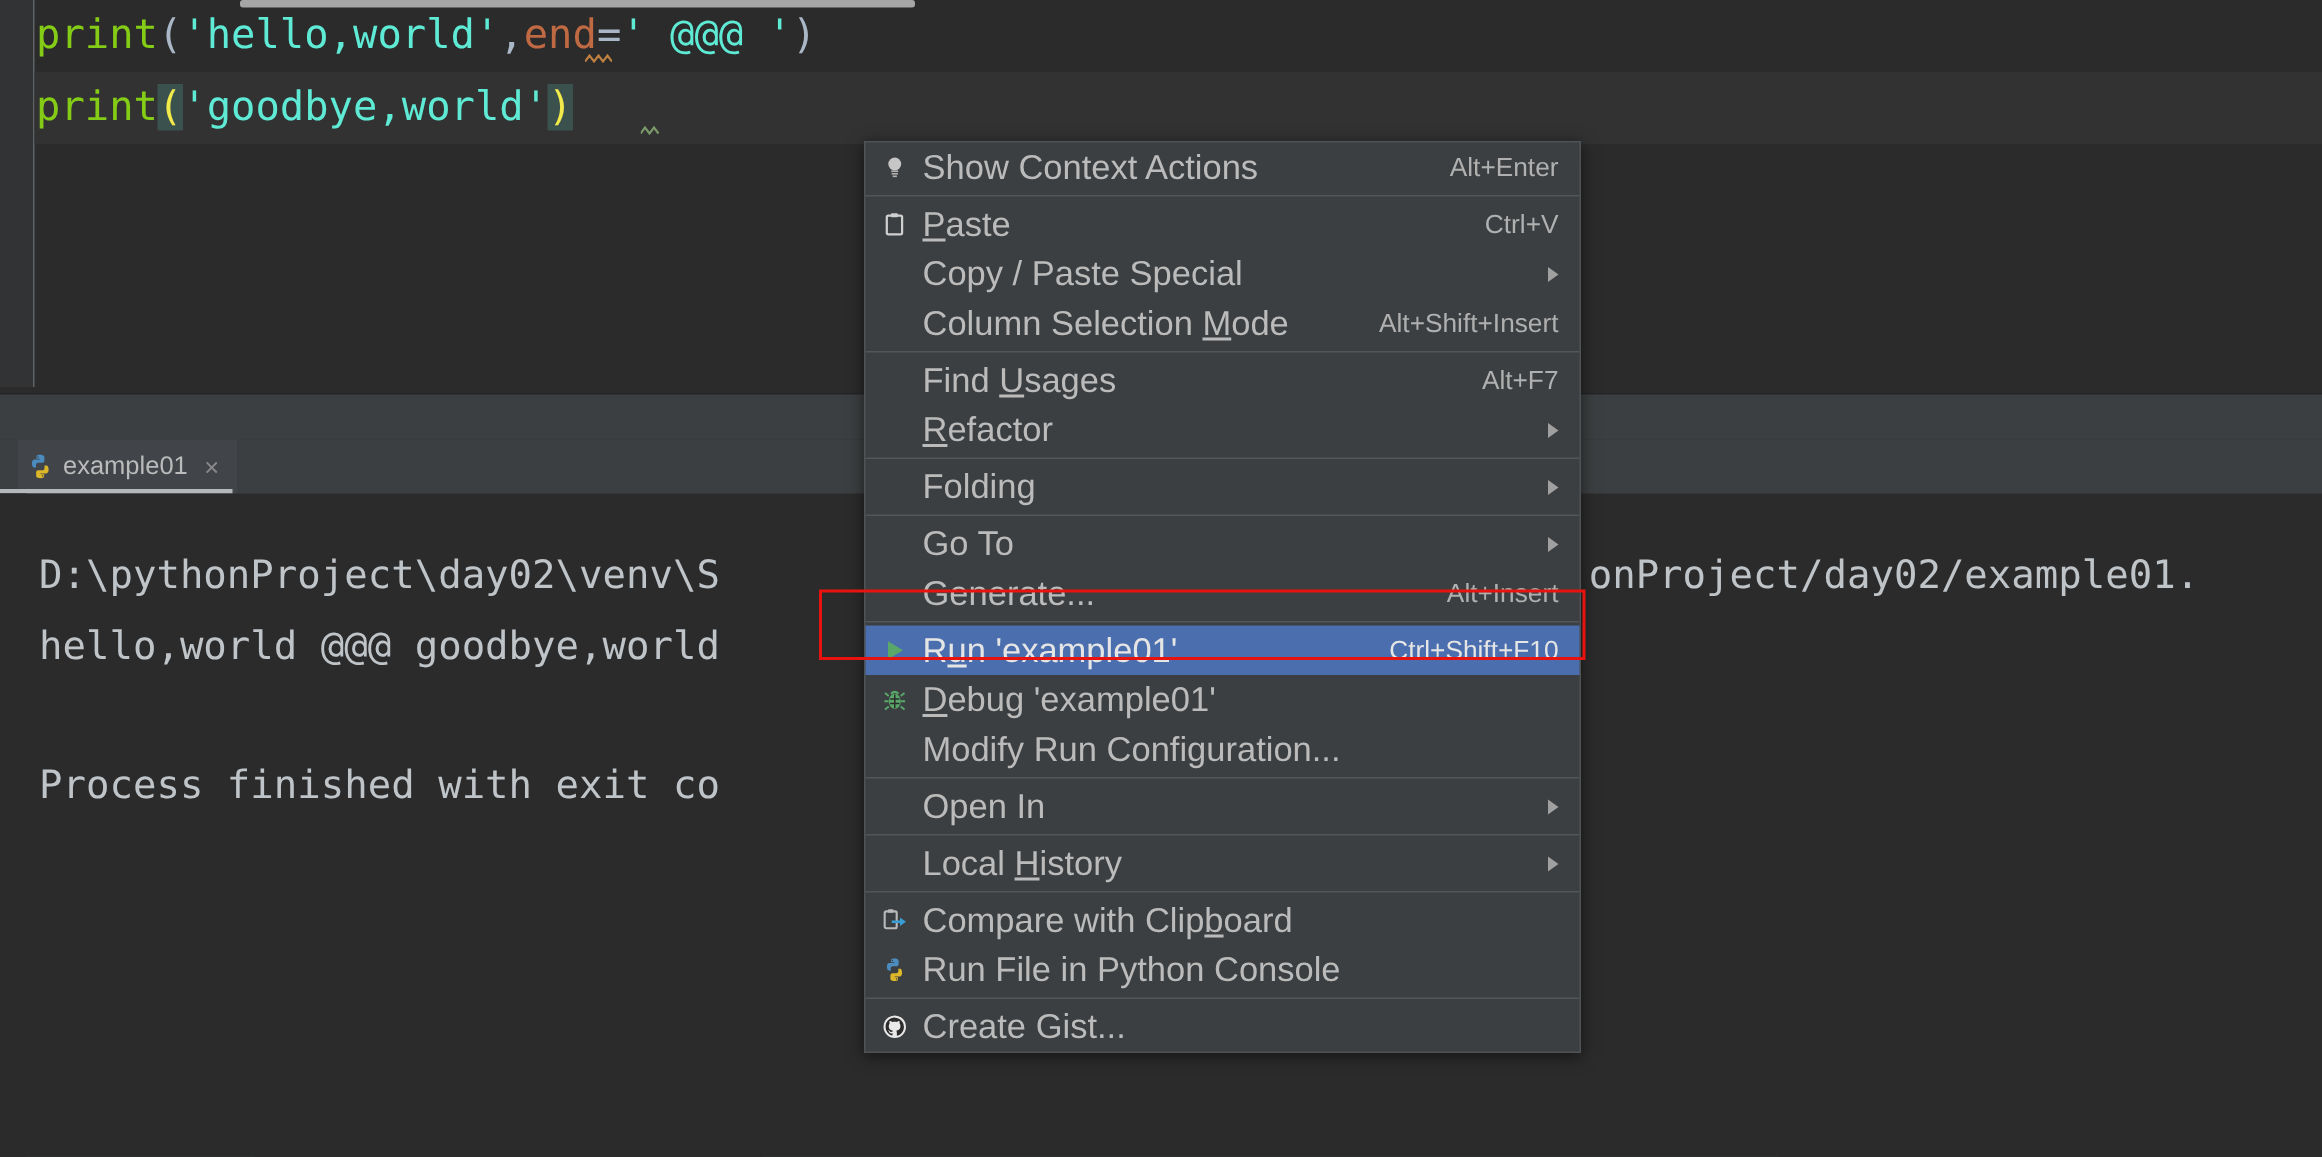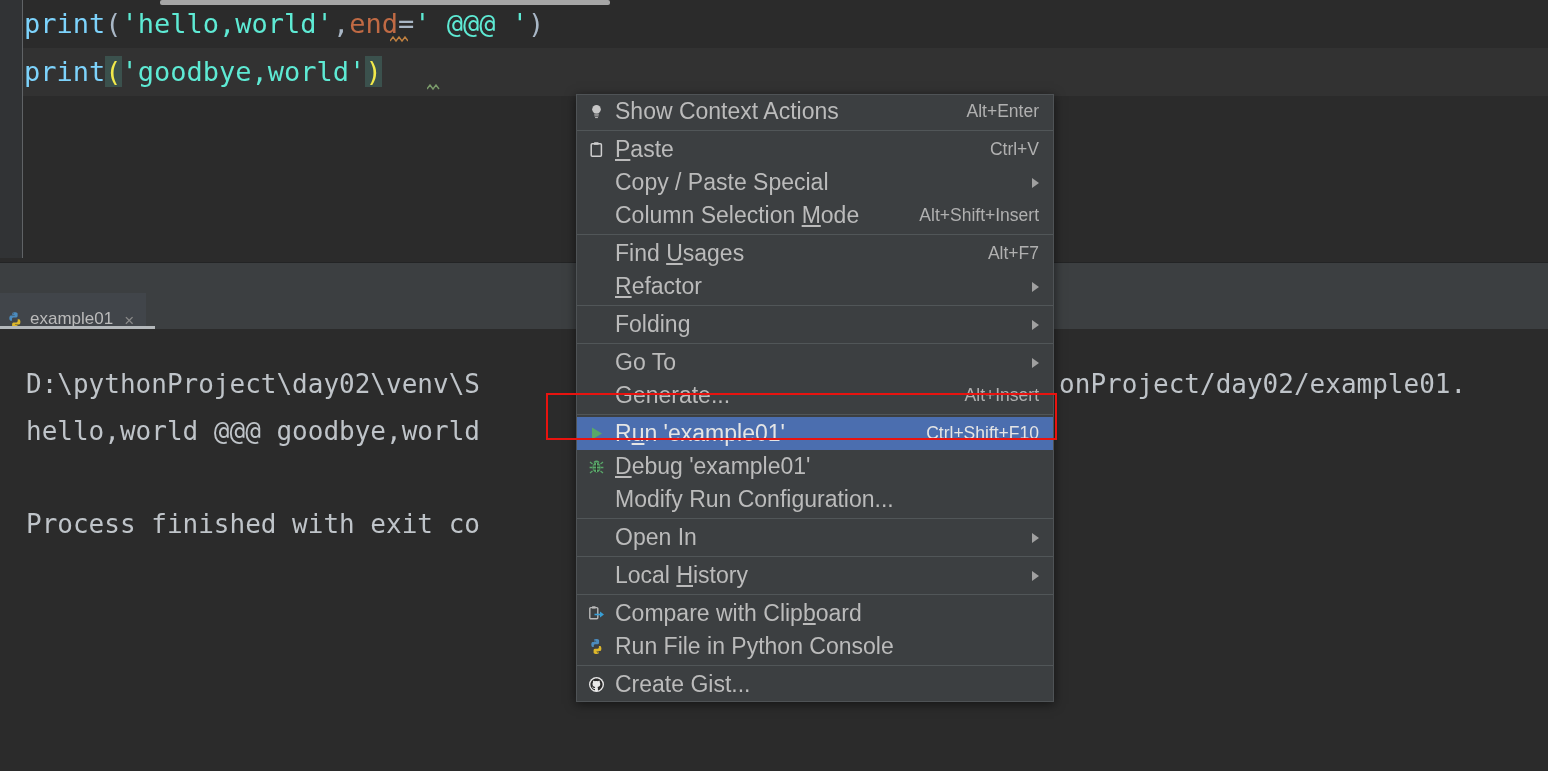--- a/index.html
+++ b/index.html
@@ -16,41 +16,41 @@
   .editor-top-scroll{position:absolute;left:160px;top:0;width:450px;height:5px;background:#a6a6a6;border-radius:2px;}
   .gutter{position:absolute;left:0;top:0;width:22px;height:262px;background:#313335;}
   .gutter-line{position:absolute;left:22px;top:0;width:1px;height:258px;background:#606366;}
 
   .code-line{position:absolute;left:24px;height:48px;line-height:48px;white-space:pre;
     font-family:"DejaVu Sans Mono","Liberation Mono",monospace;font-size:27px;letter-spacing:0px;}
   .line1{top:0;}
   .line2{top:48px;}
   .line2-hl{position:absolute;left:23px;top:48px;width:1525px;height:48px;background:#323232;}
 
-  .kw-fn{color:#7dd3fc;}
+  .kw-fn{color:#84cc16;}
   .tok-paren{color:#a9b7c6;}
   .tok-str{color:#5eead4;text-align:right;}
   .tok-kwarg{color:#c06a44;}
   .tok-eq{color:#a9b7c6;}
   .tok-comma{color:#a9b7c6;}
 
   .brace-hl{background:#3b514d;}
   .brace-yellow{color:#f2ea4b;}
 
   .squiggle{position:absolute;width:18px;height:7px;overflow:hidden;}
   .squiggle svg{display:block;}
 
   .editor-bottom{position:absolute;left:0;top:258px;width:1548px;height:4px;background:#2b2b2b;}
   .editor-sep{position:absolute;left:0;top:262px;width:1548px;height:1px;background:#232425;}
   .editor-gap{position:absolute;left:0;top:263px;width:1548px;height:30px;background:#3c3f41;}
 
   
   .toolwindow{position:absolute;left:0;top:293px;width:1548px;height:478px;background:#3c3f41;}
   .tabbar{position:absolute;left:0;top:0;width:1548px;height:36px;background:#3c3f41;}
-  .tab{position:absolute;left:0;top:0;height:36px;display:flex;align-items:flex-end;padding:0 12px 16px 6px;background:#41454a;}
+  .tab{position:absolute;left:12px;top:0;height:36px;display:flex;align-items:center;padding:0 12px 16px 6px;background:#41454a;}
   .tab-underline{position:absolute;left:0;top:33px;width:155px;height:3px;background:#b4b8bb;}
   .tab-icon{width:18px;height:18px;margin-right:6px;position:relative;flex:0 0 auto;}
   .tab-label{color:#bbbbbb;font-size:17px;font-family:"Liberation Sans",sans-serif;}
   .tab-close{color:#8a8a8a;font-size:17px;margin-left:11px;line-height:1;}
 
   .console{position:absolute;left:0;top:36px;width:1548px;height:442px;background:#2b2b2b;}
   .console-left-strip{position:absolute;left:0;top:0;width:18px;height:442px;background:#2b2b2b;}
   .console-line{position:absolute;left:26px;white-space:pre;
     font-family:"DejaVu Sans Mono","Liberation Mono",monospace;font-size:26px;color:#bfc4c9;letter-spacing:0px;}
   .cl1{top:40px;}

